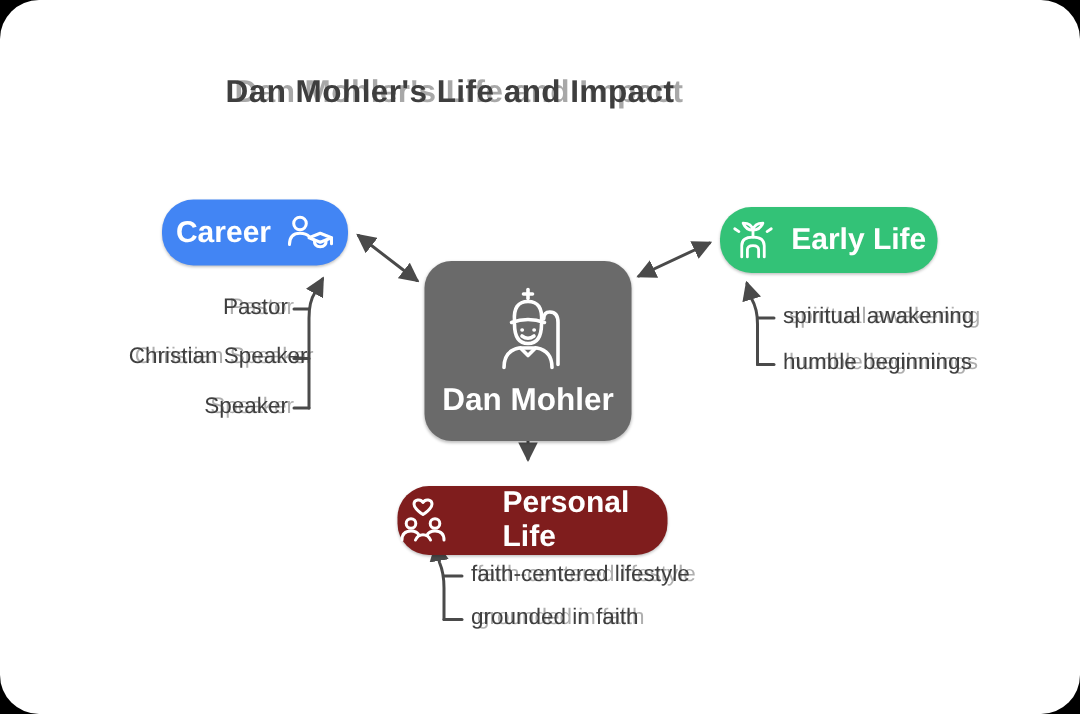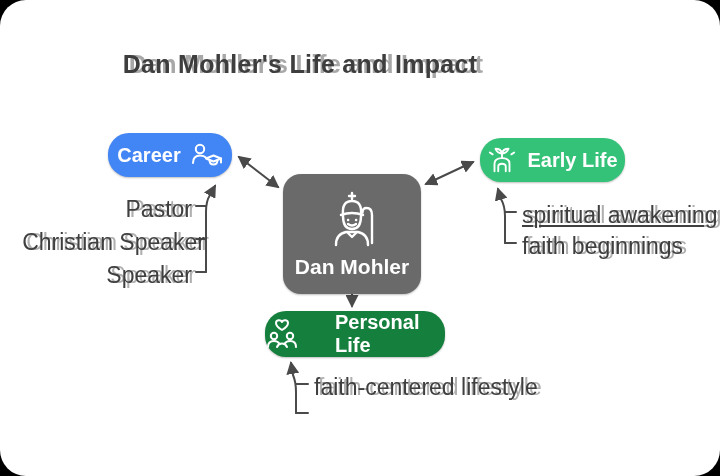--- a/index.html
+++ b/index.html
@@ -3,38 +3,38 @@
 <meta charset="utf-8">
 <style>
   html,body{margin:0;padding:0;background:#000;}
   #card{
     position:relative;width:720px;height:476px;background:#fff;
     border-radius:26px;overflow:hidden;
     font-family:"Liberation Sans", sans-serif;
   }
   #title{
     position:absolute;top:50px;left:0;width:600px;text-align:center;
-    font-size:25px;font-weight:bold;color:#3e3e3e;letter-spacing:.3px;
+    font-size:21px;font-weight:bold;color:#3e3e3e;letter-spacing:.3px;
     text-shadow:6px 0 0 rgba(62,62,62,.45);
   }
   .node{
     position:absolute;display:flex;align-items:center;justify-content:center;
     gap:10px;color:#fff;font-weight:bold;font-size:20px;
     border-radius:21px;box-shadow:0 1px 2px rgba(0,0,0,.25);
   }
   .node .icon{display:flex;align-items:center;}
   #node-career{left:108px;top:133px;width:124px;height:44px;background:#4285F4;}
   #node-early{left:480px;top:138px;width:145px;height:44px;background:#33C277;}
-  #node-personal{left:265px;top:311px;width:180px;height:46px;background:#15803d;gap:36px;}
+  #node-personal{left:265px;top:324px;width:180px;height:46px;background:#7f1d1d;gap:36px;}
   #node-center{
     left:283px;top:146px;width:138px;height:120px;background:#6A6A6A;
     flex-direction:column;gap:4px;border-radius:18px;font-size:21px;margin-top:28px;
   }
   .sub{
-    position:absolute;font-size:23px;color:#3f3f3f;white-space:nowrap;
+    position:absolute;font-size:15px;color:#3f3f3f;white-space:nowrap;
     text-shadow:4px 0 0 rgba(64,64,64,.42);
   }
   .sub.right{text-align:right;}
   #svg-connectors{position:absolute;left:0;top:0;pointer-events:none;}
 </style>
 </head>
 <body>
 
 <div id="card">
 
@@ -127,18 +127,19 @@
         <path d="M52,54 V26 Q52,19 46.5,19 Q42.5,19 42.5,23.5"></path>
       </svg>
     </span>
     <span>Dan Mohler</span>
   </div>
 
   <div class="sub right" style="right:528px;top:196px;">Pastor</div>
   <div class="sub right" style="right:515px;top:229px;">Christian Speaker</div>
   <div class="sub right" style="right:528px;top:262px;">Speaker</div>
 
-  <div class="sub" style="left:522px;top:202px;text-decoration:underline;">spiritual awakening</div>
-  <div class="sub" style="left:522px;top:233px;">faith beginnings</div>
+  <div class="sub" style="left:522px;top:202px;">spiritual awakening</div>
+  <div class="sub" style="left:522px;top:233px;">humble beginnings</div>
 
   <div class="sub" style="left:314px;top:374px;">faith-centered lifestyle</div>
+  <div class="sub" style="left:314px;top:403px;">grounded in faith</div>
 
 </div>
 
 </body></html>

